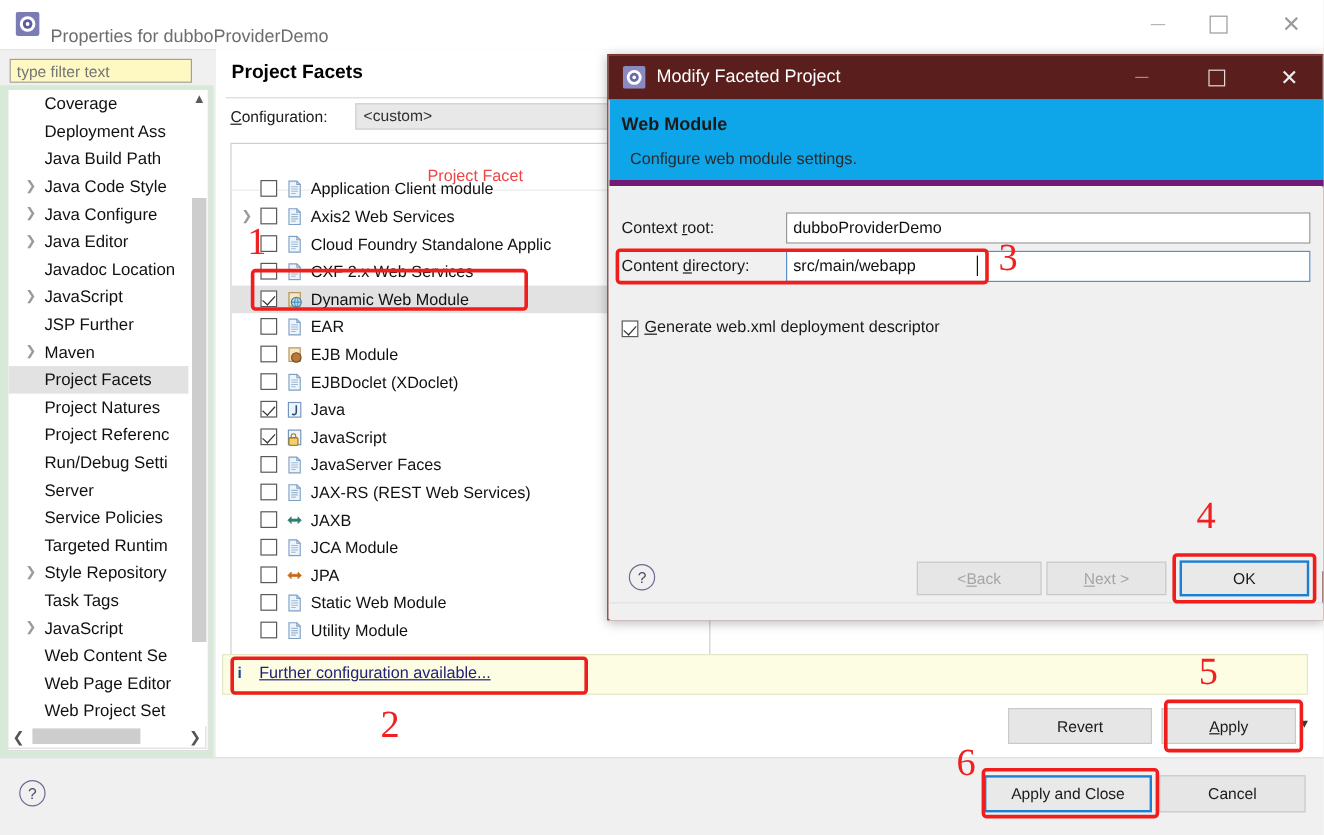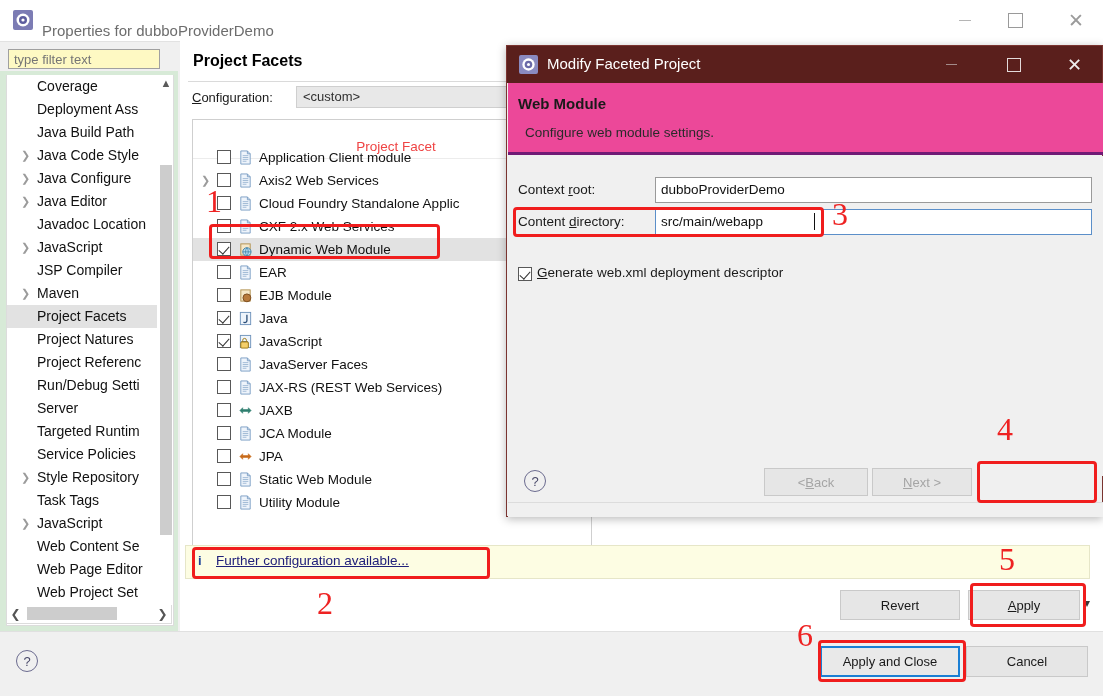--- a/index.html
+++ b/index.html
@@ -177,22 +177,22 @@
   .dlg-title-icon{position:absolute;left:12px;top:9px;width:19px;height:19px;}
   .dlg-title-text{position:absolute;left:40px;top:9px;color:#fff;font-size:15px;white-space:nowrap;}
   .dlg-win{position:absolute;top:0;height:37px;width:45px;display:flex;align-items:center;justify-content:center;color:#eee;}
   .dlg-min{left:422px;}
   .dlg-max{left:484px;}
   .dlg-close{left:545px;font-size:18px;}
   .dlg-min .g{display:block;width:11px;height:1px;background:#a38b8a;}
   .dlg-max .g{display:block;width:12px;height:12px;border:1.5px solid #e3dada;}
 
   .dlg-head{
-    position:absolute;left:1px;top:37px;width:595px;height:72px;background:#ec4899;
-    border-bottom:3px solid #701a75;box-sizing:border-box;
+    position:absolute;left:1px;top:37px;width:595px;height:72px;background:#0ea5e9;
+    border-bottom:5px solid #701a75;box-sizing:border-box;
   }
   .dlg-head-title{position:absolute;left:10px;top:12px;font-size:15px;font-weight:bold;color:#1a1a1a;}
   .dlg-head-sub{position:absolute;left:17px;top:42px;font-size:13.5px;color:#2a2a2a;}
 
   .dlg-body{position:absolute;left:1px;top:110px;width:595px;height:320px;background:#f0f0f0;}
   .fld-label{position:absolute;font-size:13.5px;color:#1a1a1a;text-align:center;}
   .fld-input{
     position:absolute;border:1px solid #9a9a9a;background:#fff;box-sizing:border-box;
     font-size:13.5px;color:#111;padding:0 5px;line-height:24px;height:26px;
     font-family:"Liberation Sans",sans-serif;outline:none;
@@ -254,29 +254,29 @@
   <div class="tree-pane">
     <div class="tree-list" id="tree-list">
         <div class="tree-item"><span>Coverage</span></div>
         <div class="tree-item"><span>Deployment Ass</span></div>
         <div class="tree-item"><span>Java Build Path</span></div>
         <div class="tree-item"><span class="arrow">❯</span><span>Java Code Style</span></div>
         <div class="tree-item"><span class="arrow">❯</span><span>Java Configure</span></div>
         <div class="tree-item"><span class="arrow">❯</span><span>Java Editor</span></div>
         <div class="tree-item"><span>Javadoc Location</span></div>
         <div class="tree-item"><span class="arrow">❯</span><span>JavaScript</span></div>
-        <div class="tree-item"><span>JSP Compiler</span></div>
+        <div class="tree-item"><span>JSP Further</span></div>
         <div class="tree-item"><span class="arrow">❯</span><span>Maven</span></div>
         <div class="tree-item sel"><span>Project Facets</span></div>
         <div class="tree-item"><span>Project Natures</span></div>
         <div class="tree-item"><span>Project Referenc</span></div>
         <div class="tree-item"><span>Run/Debug Setti</span></div>
         <div class="tree-item"><span>Server</span></div>
+        <div class="tree-item"><span>Service Policies</span></div>
         <div class="tree-item"><span>Targeted Runtim</span></div>
-        <div class="tree-item"><span>Service Policies</span></div>
         <div class="tree-item"><span class="arrow">❯</span><span>Style Repository</span></div>
         <div class="tree-item"><span>Task Tags</span></div>
         <div class="tree-item"><span class="arrow">❯</span><span>JavaScript</span></div>
         <div class="tree-item"><span>Web Content Se</span></div>
         <div class="tree-item"><span>Web Page Editor</span></div>
         <div class="tree-item"><span>Web Project Set</span></div>
       </div>
     <div class="tree-vscroll">
       <div class="up">▲</div>
       <div class="thumb"></div>
@@ -354,20 +354,29 @@
             </svg>
             <span class="lbl">EAR</span>
           </div>
           <div class="facet-row">
             <span class="cb"></span>
             <svg viewBox="0 0 16 16" class="ic">
               <rect x="3" y="2" width="10" height="12" fill="#f6e7c8" stroke="#b09050" stroke-width="1"></rect>
               <circle cx="9.5" cy="10.5" r="4.2" fill="#b87a3c" stroke="#7a4a1c" stroke-width="1"></circle>
             </svg>
             <span class="lbl">EJB Module</span>
+          </div>
+          <div class="facet-row">
+            <span class="cb"></span>
+            <svg viewBox="0 0 16 16" class="ic">
+              <path d="M3 1 h7 l3 3 v11 h-10 z" fill="#eef4fb" stroke="#7c9fc4" stroke-width="1"></path>
+              <path d="M10 1 v3 h3" fill="none" stroke="#7c9fc4" stroke-width="1"></path>
+              <path d="M5 6h6M5 8h6M5 10h6M5 12h4" stroke="#9fb9d4" stroke-width="1"></path>
+            </svg>
+            <span class="lbl">EJBDoclet (XDoclet)</span>
           </div>
           <div class="facet-row">
             <span class="cb on"></span>
             <svg viewBox="0 0 16 16" class="ic">
               <rect x="2.5" y="1.5" width="11" height="13" fill="#eef4fb" stroke="#6f93bb" stroke-width="1"></rect>
               <path d="M9.5 4v6.4a2 2 0 0 1-3.6 1.1" fill="none" stroke="#2b4d77" stroke-width="1.4"></path>
             </svg>
             <span class="lbl">Java</span>
           </div>
           <div class="facet-row">
@@ -498,20 +507,21 @@
   <div class="caret" style="left:814px;top:213px;"></div>
 
   <div class="chk-row">
     <span class="chk-box on"></span>
     <span class="chk-label"><u class="acc">G</u>enerate web.xml deployment descriptor</span>
   </div>
 
   <div class="dlg-help">?</div>
   <div class="btn btn-back disabled">&lt; <u class="acc">B</u>ack</div>
   <div class="btn btn-next disabled"><u class="acc">N</u>ext &gt;</div>
+  <div class="btn btn-ok">OK</div>
 
   <div class="red-box" style="left:209px;top:224px;width:231px;height:35px;"></div>
   <div class="red-num" style="left:206px;top:183px;">1</div>
 
   <div class="red-box" style="left:192px;top:547px;width:298px;height:32px;"></div>
   <div class="red-num" style="left:317px;top:585px;">2</div>
 
   <div class="red-box" style="left:513px;top:207px;width:311px;height:30px;"></div>
   <div class="red-num" style="left:832px;top:196px;">3</div>
 

